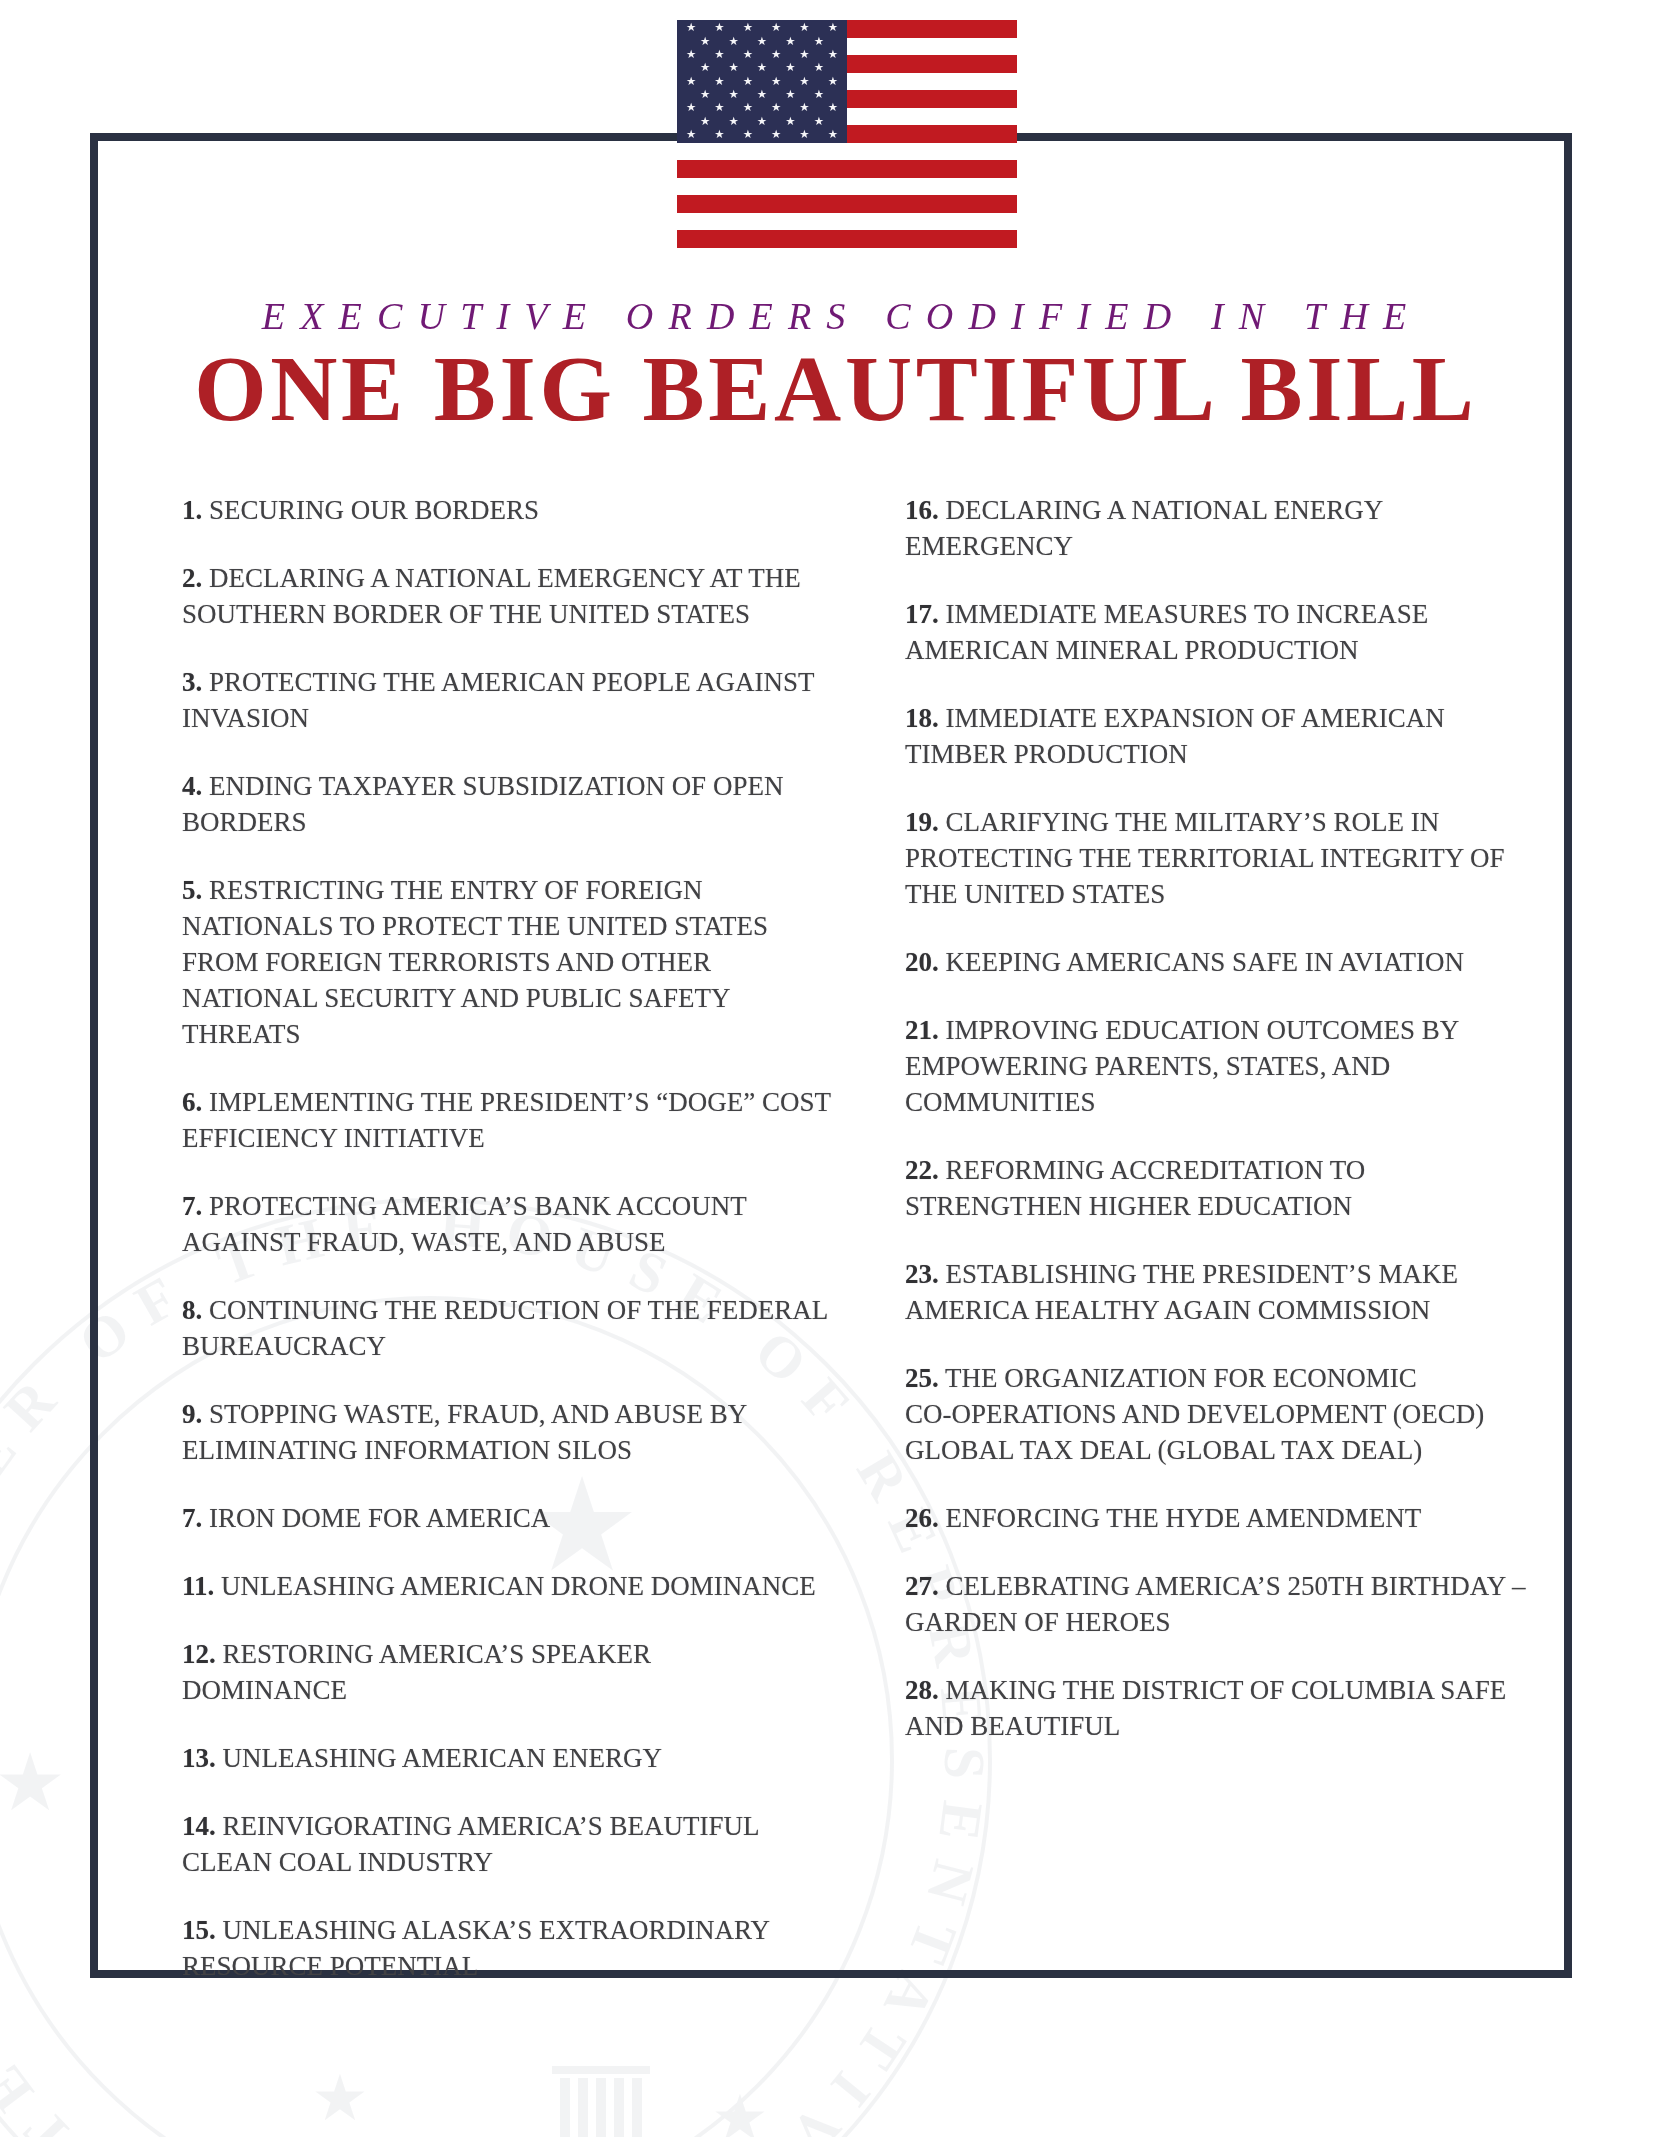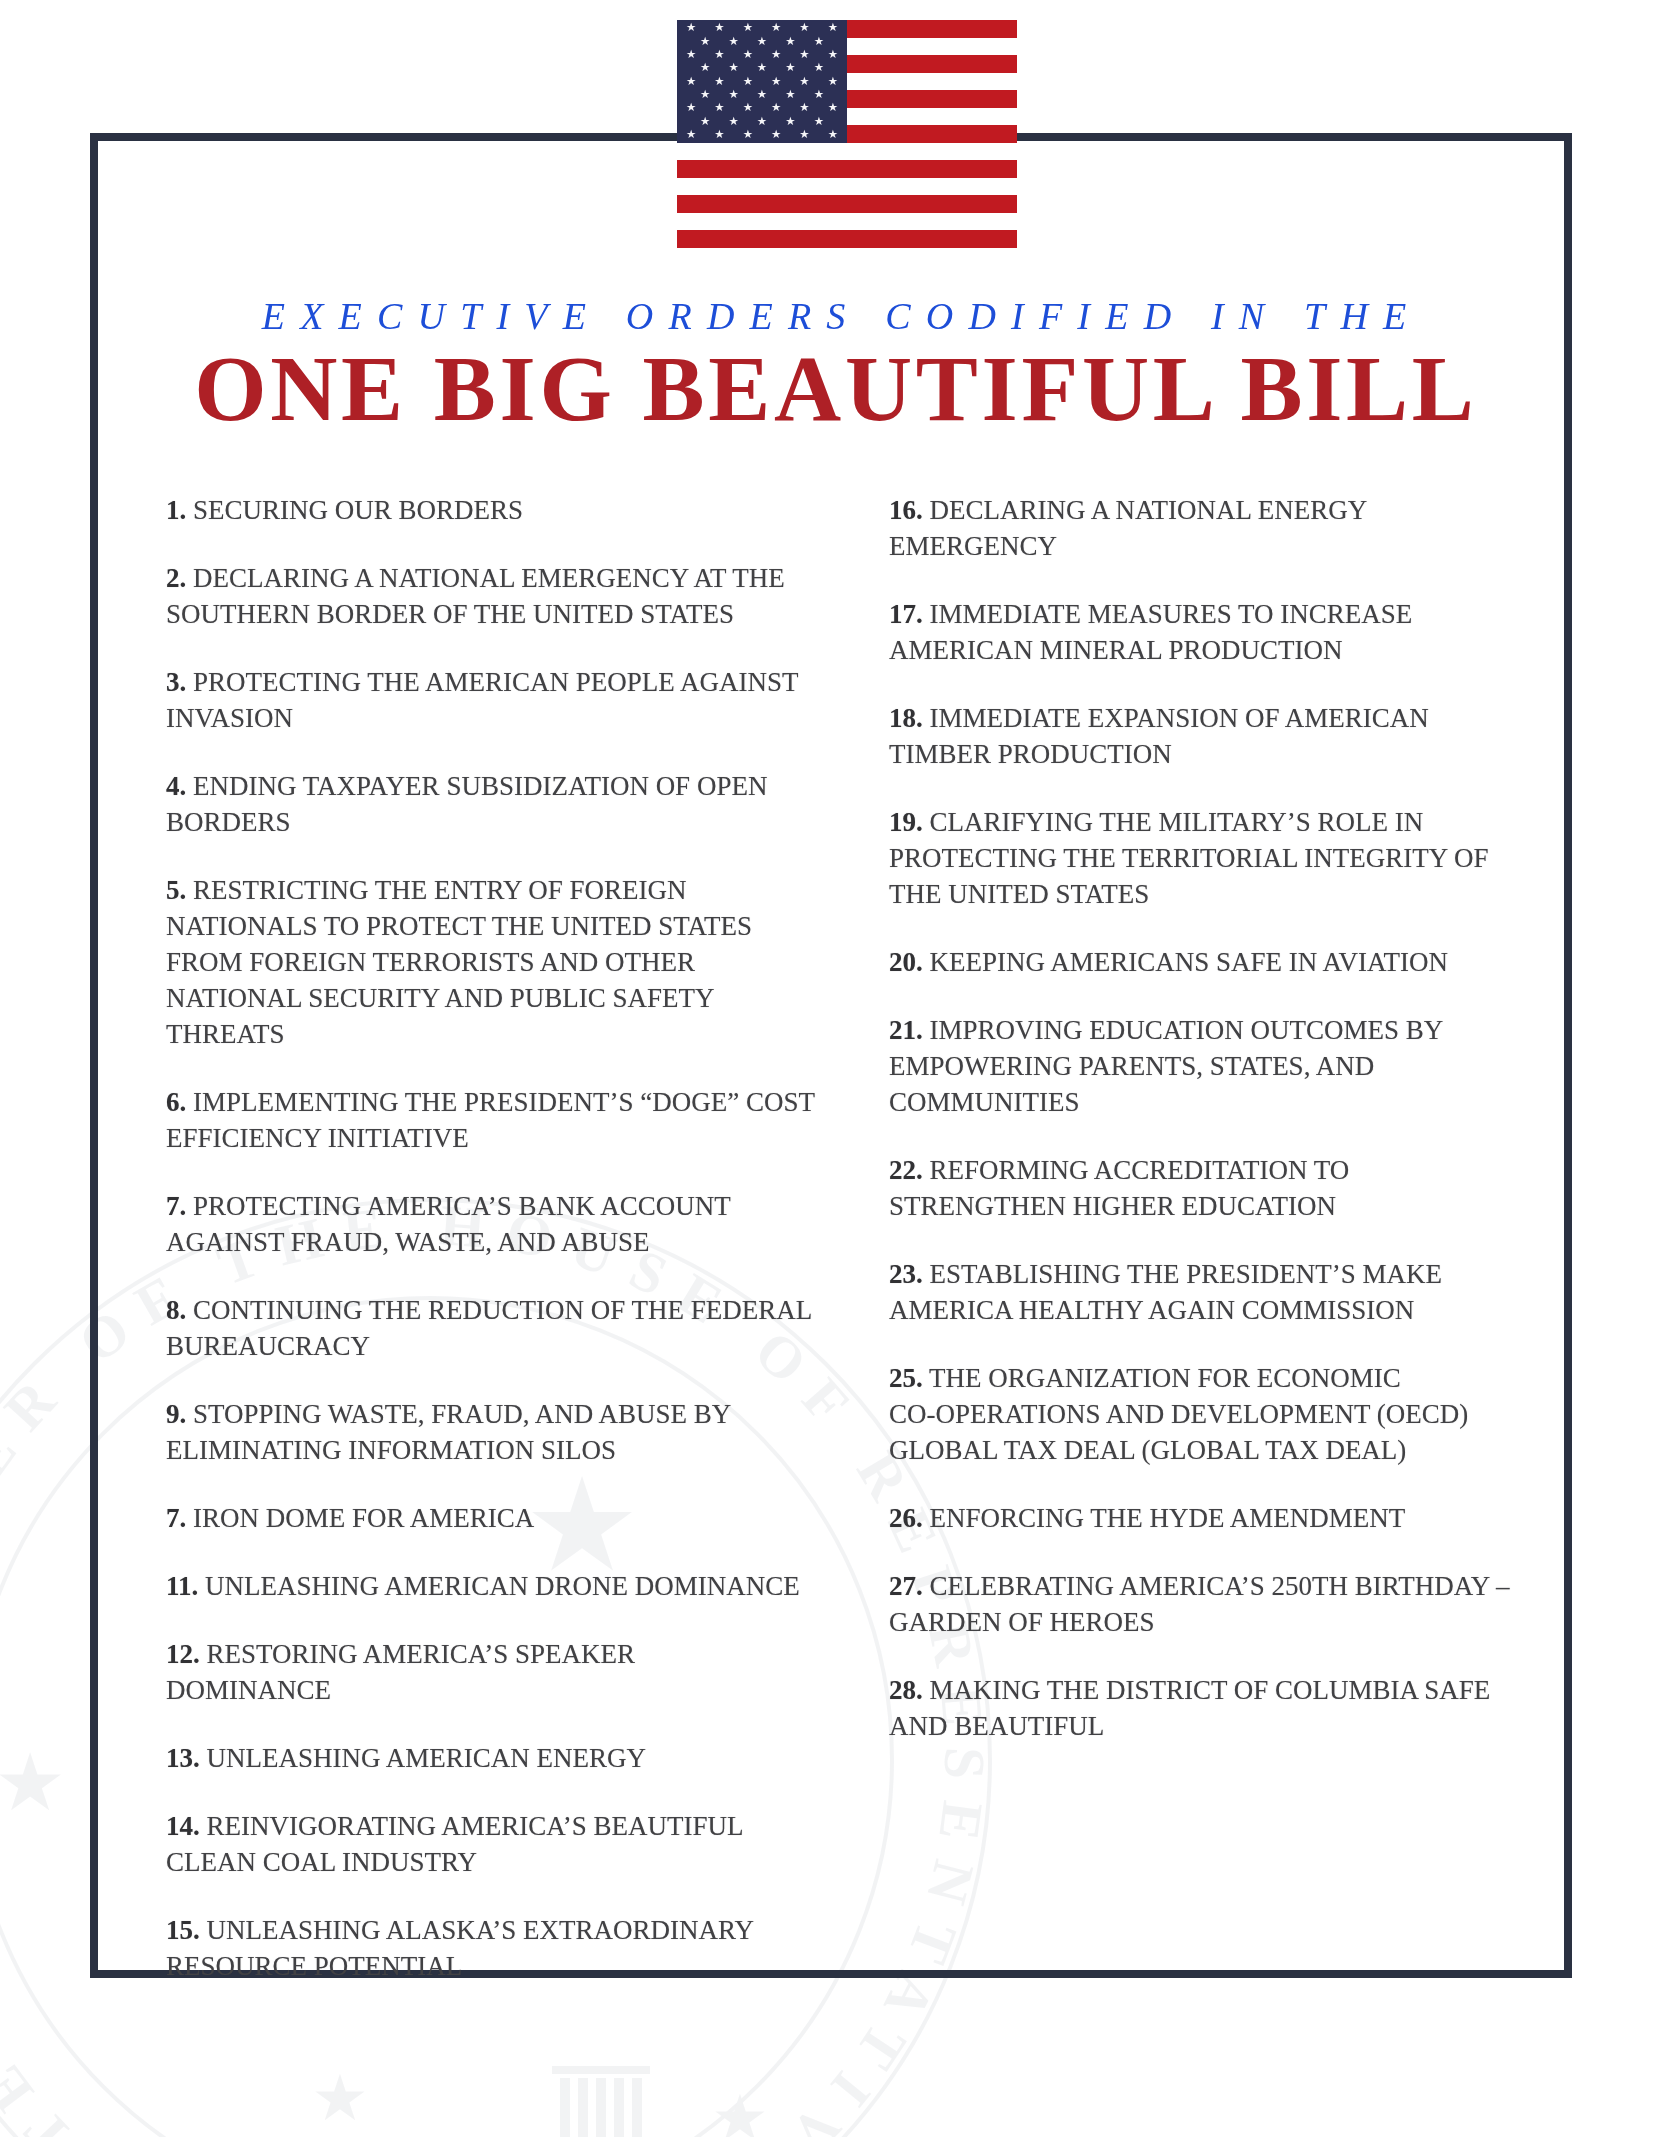--- a/index.html
+++ b/index.html
@@ -21,37 +21,37 @@
   .canton{
     position:absolute;left:0;top:0;width:170px;height:123px;background:#2c3055;
     display:flex;flex-direction:column;justify-content:space-evenly;box-sizing:border-box;
   }
   .star-row{display:flex;justify-content:space-between;align-items:center;padding:0 9px;height:11px;}
   .star-row.inset{padding:0 23px;}
   .star-row span{color:#f5f5f8;font-size:11.5px;line-height:1;font-family:"DejaVu Sans",sans-serif;}
   
   .kicker{
     position:absolute;top:294px;left:0;right:0;text-align:center;z-index:2;
-    font-style:italic;font-weight:500;font-size:38px;letter-spacing:0.40em;color:#1d4ed8;
+    font-style:italic;font-weight:500;font-size:38px;letter-spacing:0.40em;color:#701a75;
     text-indent:0.40em; 
   }
   .title{
     position:absolute;top:336px;left:0;right:0;text-align:center;z-index:2;
     font-weight:700;font-size:93px;letter-spacing:0.04em;color:#ae2026;line-height:1.15;
     text-indent:0.04em;
   }
   .title .it{}
   
   .col{
     position:absolute;top:492px;width:700px;z-index:2;
     font-size:27px;line-height:36px;color:#414144;
   }
   .col-left{left:166px;}
   .col-right{left:889px;}
-  .eo-item{margin:0 0 32px 0;text-shadow:0 0 1px rgba(65,65,68,0.35);}
+  .eo-item{margin:0 0 32px 16px;text-shadow:0 0 1px rgba(65,65,68,0.35);}
   .eo-num{font-weight:700;color:#313134;}
   .eo-text{white-space:pre-line;}
   
   .watermark{position:absolute;left:0;top:0;z-index:0;opacity:0.085;pointer-events:none;}
 </style>
 </head>
 <body>
 
 <div class="page">
 

